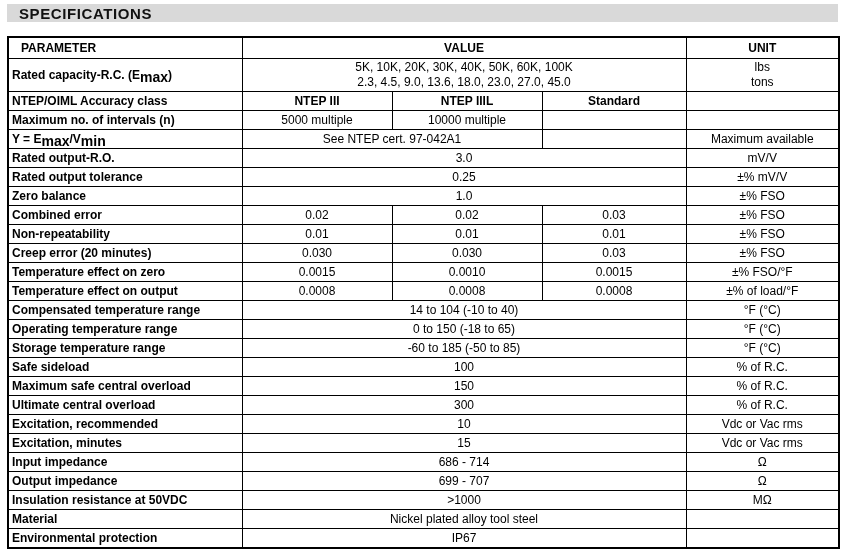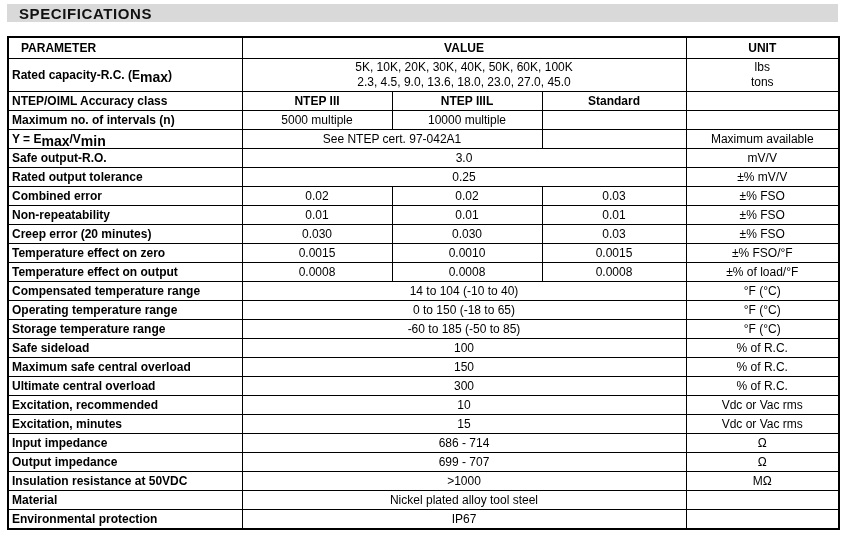--- a/index.html
+++ b/index.html
@@ -103,28 +103,33 @@
         <td class="val"></td>
         <td class="unit"></td>
       </tr>
       <tr>
         <td class="param">Y = E<sub>max</sub>/V<sub>min</sub></td>
         <td class="val" colspan="2">See NTEP cert. 97-042A1</td>
         <td class="val"></td>
         <td class="unit">Maximum available</td>
       </tr>
       <tr>
-        <td class="param">Safe output-R.O.</td>
+        <td class="param">Rated output-R.O.</td>
         <td class="val" colspan="3">3.0</td>
         <td class="unit">mV/V</td>
       </tr>
       <tr>
         <td class="param">Rated output tolerance</td>
         <td class="val" colspan="3">0.25</td>
         <td class="unit">±% mV/V</td>
+      </tr>
+      <tr>
+        <td class="param">Zero balance</td>
+        <td class="val" colspan="3">1.0</td>
+        <td class="unit">±% FSO</td>
       </tr>
       <tr>
         <td class="param">Combined error</td>
         <td class="val">0.02</td>
         <td class="val">0.02</td>
         <td class="val">0.03</td>
         <td class="unit">±% FSO</td>
       </tr>
       <tr>
         <td class="param">Non-repeatability</td>

